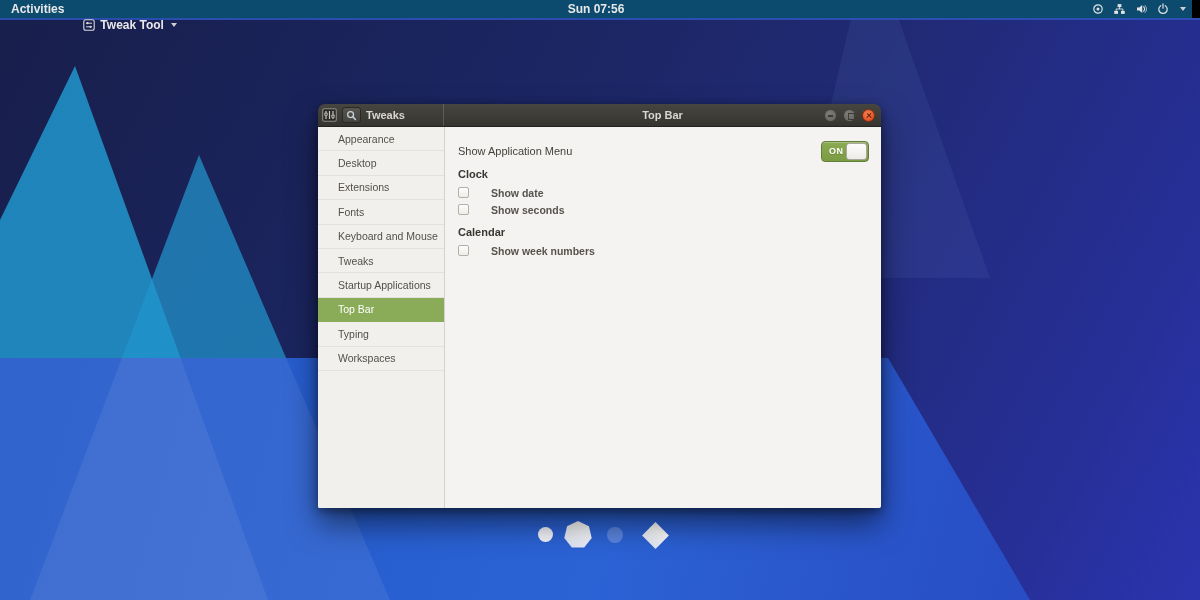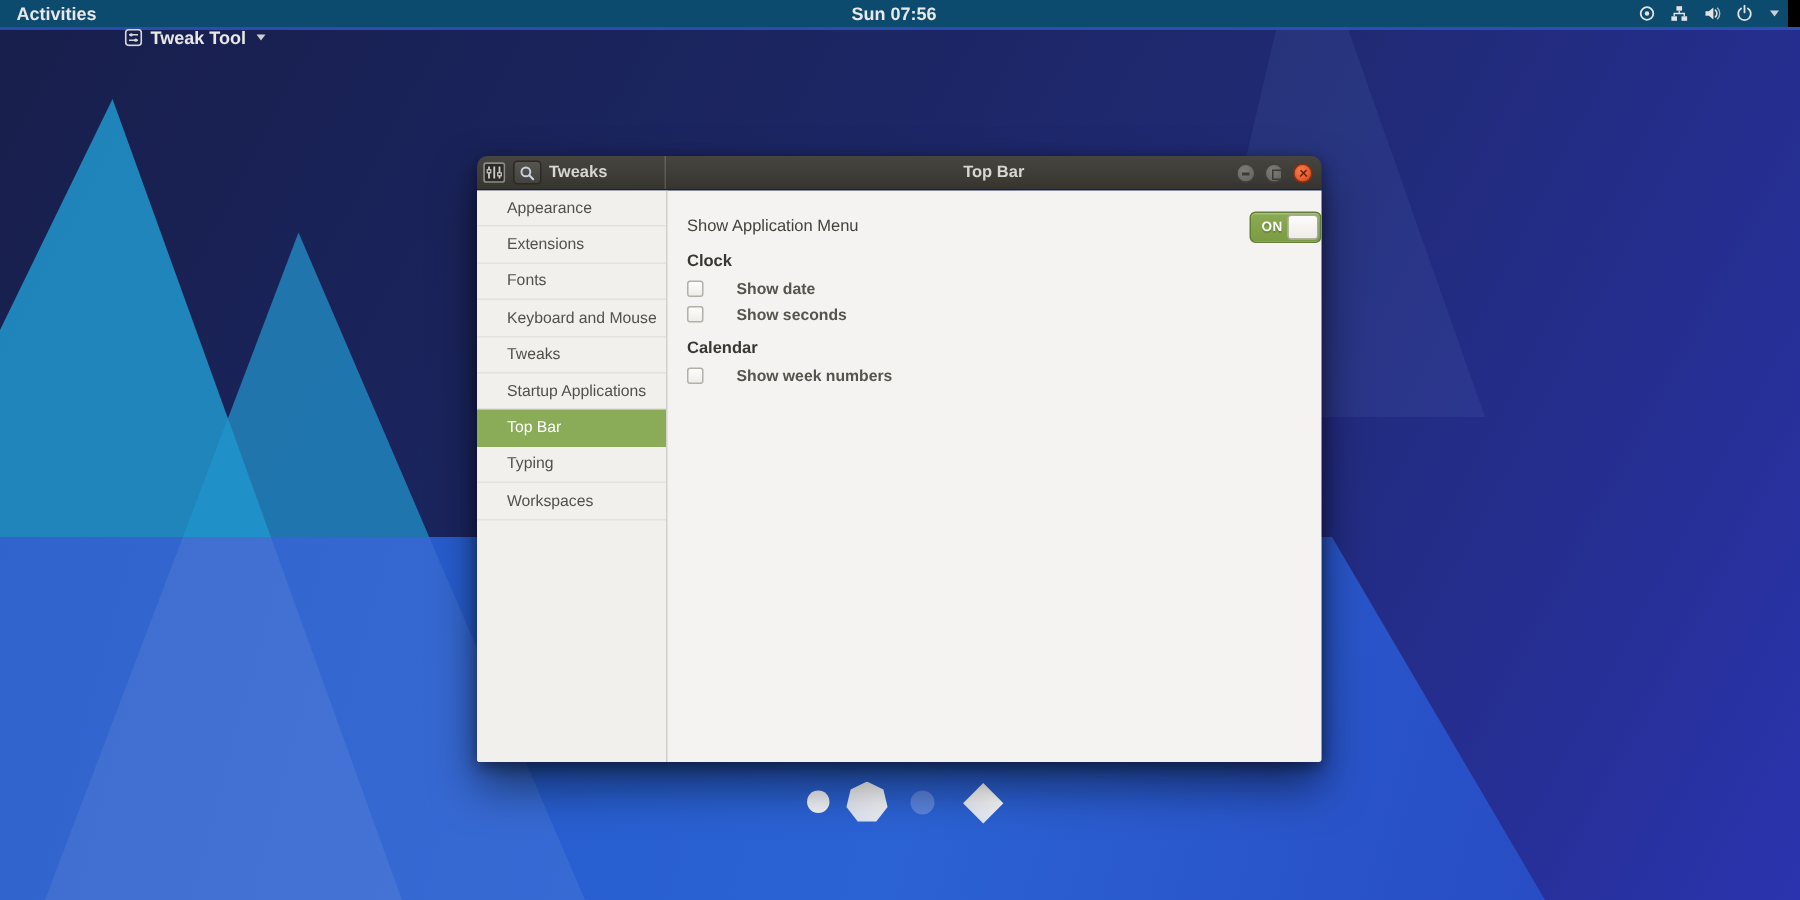--- a/index.html
+++ b/index.html
@@ -78,21 +78,21 @@
   .win-btn.close::before { transform:rotate(45deg); }
   .win-btn.close::after  { transform:rotate(-45deg); }
 
   .win-body { flex:1; display:flex; background:#f4f3f1; overflow:hidden; border-radius:0 0 2px 2px; }
   .sidebar { width:127px; flex:none; background:#f1f0ed; border-right:1px solid #d3d1cd;
              display:flex; flex-direction:column; }
   .side-item { height:24.4px; flex:none; display:flex; align-items:center; padding-left:20px;
                font-size:10.5px; color:#53504a; border-bottom:1px solid #e4e2de; cursor:default; }
   .side-item.selected { background:#8aab57; color:#ffffff; border-bottom-color:#8aab57; }
 
-  .content { flex:1; padding:13px 0 0 13px; font-size:11px; color:#45423c; }
+  .content { flex:1; padding:13px 12px 0 13px; font-size:11px; color:#45423c; }
   .row-appmenu { display:flex; align-items:center; justify-content:space-between;
                  height:22px; margin-bottom:6px; }
   .toggle { width:48px; height:21px; border-radius:4px; position:relative; flex:none;
             background:linear-gradient(#8aab52,#7c9c44); border:1px solid #637e38;
             box-shadow:inset 0 1px rgba(255,255,255,.25); }
   .toggle-label { position:absolute; left:7px; top:50%; transform:translateY(-50%);
                   font-size:9px; font-weight:bold; color:#ffffff; letter-spacing:.4px;
                   text-shadow:0 1px 1px rgba(0,0,0,.2); }
   .toggle-knob { position:absolute; right:1px; top:1px; bottom:1px; width:21px; border-radius:3px;
                  background:linear-gradient(#fdfcfb,#eeece8); border:1px solid #a8a69f; }
@@ -190,20 +190,21 @@
         <div class="win-btn min"></div>
         <div class="win-btn max"></div>
         <div class="win-btn close"></div>
       </div>
     </div>
   </div>
 
   <div class="win-body">
     <div class="sidebar">
       <div class="side-item">Appearance</div>
+      <div class="side-item">Desktop</div>
       <div class="side-item">Extensions</div>
       <div class="side-item">Fonts</div>
       <div class="side-item">Keyboard and Mouse</div>
       <div class="side-item">Tweaks</div>
       <div class="side-item">Startup Applications</div>
       <div class="side-item selected">Top Bar</div>
       <div class="side-item">Typing</div>
       <div class="side-item">Workspaces</div>
     </div>
 

